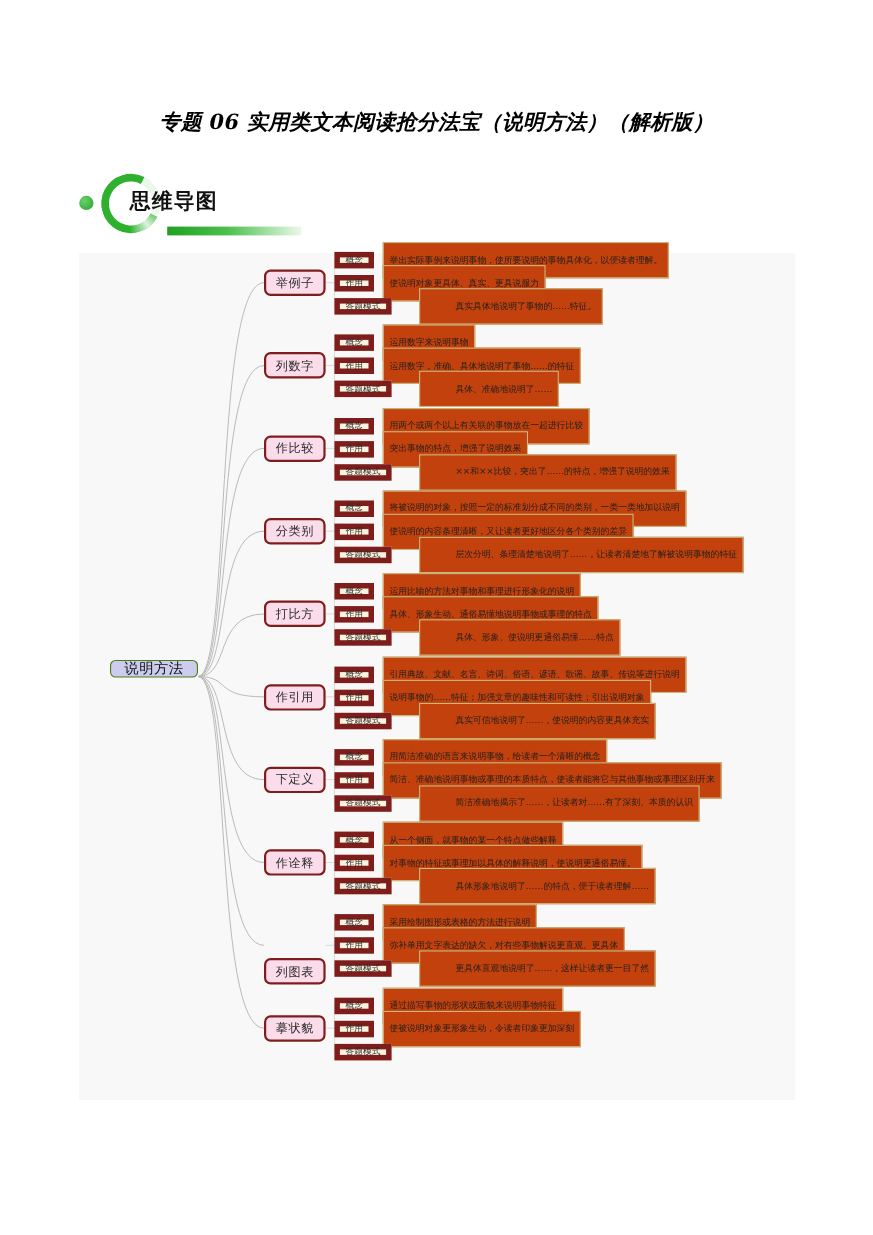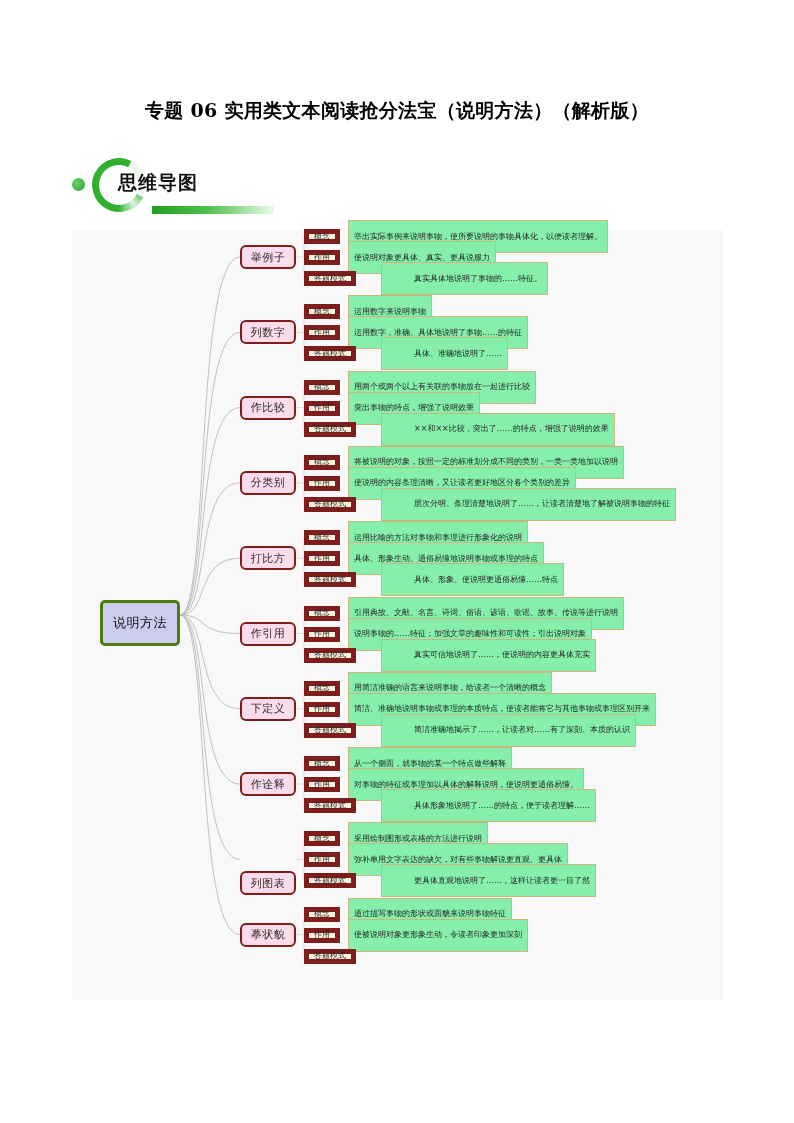--- a/index.html
+++ b/index.html
@@ -10,20 +10,21 @@
     position:relative;overflow:hidden;
   }
 
   
   #doc-title{
     position:absolute;left:0;top:98px;width:794px;
     text-align:center;
     font-family:"DejaVu Serif","Liberation Serif",serif;
     font-weight:bold;font-size:19px;color:#000;
     letter-spacing:0.3px;
+    font-style:italic;
   }
 
   
   #section-header{
     position:absolute;left:72px;top:150px;width:420px;height:70px;
   }
   #header-dot{
     position:absolute;left:0px;top:28px;width:13px;height:13px;
     border-radius:50%;
     background:radial-gradient(circle at 35% 35%,#6cd06c,#22a32a);
@@ -57,24 +58,24 @@
   
   #mindmap{
     position:absolute;left:72px;top:230px;width:651px;height:770px;
     background:#f8f8f8;
   }
   #wires{position:absolute;left:0;top:0;width:651px;height:770px;}
 
   
   #root-node{
     position:absolute;left:28px;top:370px;
-    width:80px;height:46px;
+    width:80px;height:16px;
     box-sizing:border-box;
     background:#ccccee;
-    border:3px solid #4d7c0f;
+    border:1px solid #4d7c0f;
     border-radius:5px;
     display:flex;align-items:center;justify-content:center;
     font-family:"DejaVu Sans","Liberation Sans",sans-serif;
     font-size:13px;color:#111;letter-spacing:0.5px;
   }
 
   
   .branch{position:absolute;left:0;top:0;width:651px;}
   .branch-node{
     position:absolute;left:168px;
@@ -100,21 +101,21 @@
     display:flex;align-items:center;justify-content:center;
     padding:0 5px;
     font-family:"DejaVu Sans","Liberation Sans",sans-serif;
     font-size:8px;color:#2b2b2b;
     white-space:nowrap;
     line-height:1;
   }
   .row-text{
     box-sizing:border-box;
     height:33px;
-    background:#86efac;
+    background:#c2410c;
     border:1px solid #c9b87e;
     display:flex;align-items:center;
     padding:0 5px;
     font-family:"DejaVu Sans","Liberation Sans",sans-serif;
     font-size:8px;color:#1f1f1f;
     white-space:nowrap;
     line-height:1;
   }
   .row.gap-a .row-text{margin-left:8px;}
   .row.gap-b .row-text{margin-left:25px;padding-left:32px;}

